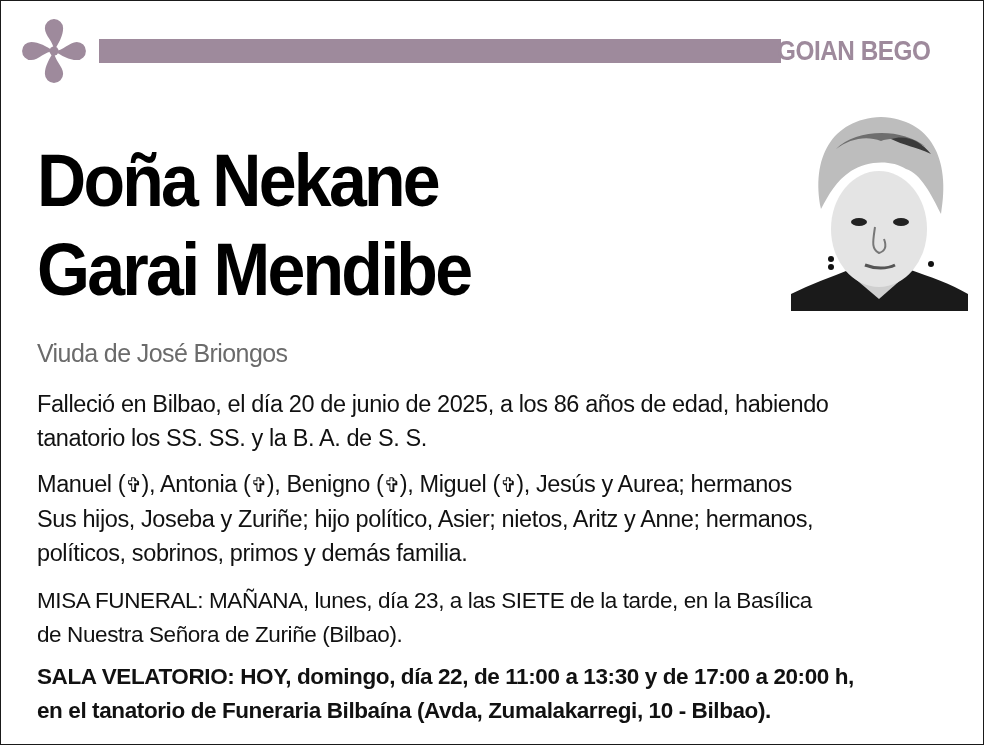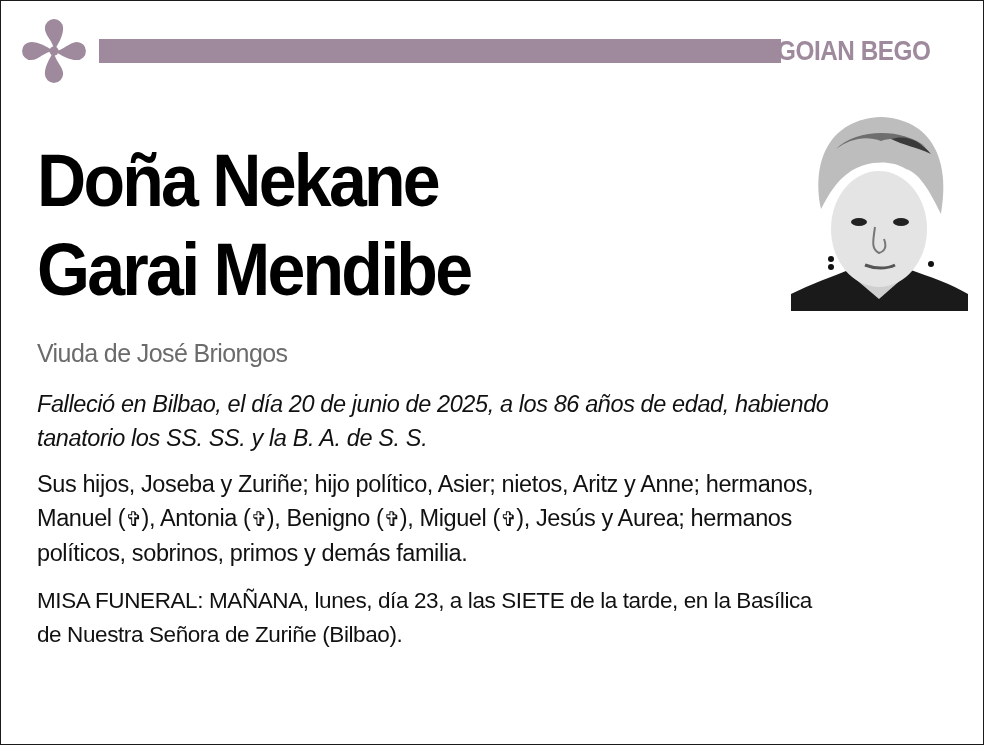--- a/index.html
+++ b/index.html
@@ -7,21 +7,21 @@
     .frame { position: absolute; left: 0; top: 0; width: 982px; height: 743px; border: 1px solid #1a1a1a; background: #fff; }
     .lauburu { position: absolute; left: 14px; top: 12px; width: 78px; height: 76px; }
     .bar { position: absolute; left: 98px; top: 38px; width: 682px; height: 24px; background: #9e8a9c; }
     .brand { position: absolute; left: 757px; top: 30px; height: 40px; display: flex; align-items: center; }
     .brand-sq { width: 14px; height: 24px; background: #9e8a9c; margin-right: 5px; }
     .brand-text { font-family: "Liberation Sans", sans-serif; font-weight: bold; font-size: 27px; color: #9e8a9c; letter-spacing: -0.5px; transform: scaleX(0.9); transform-origin: left center; white-space: nowrap; }
     .title { position: absolute; left: 36px; top: 135px; margin: 0; font-family: "Liberation Sans", sans-serif; font-weight: bold; font-size: 74px; line-height: 89px; letter-spacing: -3px; color: #000; transform: scaleX(0.92); transform-origin: left top; white-space: nowrap; }
     .photo { position: absolute; left: 790px; top: 98px; width: 177px; height: 212px; overflow: hidden; background: #fff; }
     .subtitle { position: absolute; left: 36px; top: 338px; font-weight: normal; font-size: 25px; color: #6b6b6b; letter-spacing: -0.6px; white-space: nowrap; }
     .para { position: absolute; left: 36px; width: 930px; font-size: 23.5px; line-height: 34px; letter-spacing: -0.4px; color: #111; }
-    .p1 { top: 386px; font-style: italic; }
+    .p1 { top: 386px; }
     .p2 { top: 466px; }
     .p3 { top: 583px; font-weight: normal; font-size: 22.5px; }
     .p4 { top: 659px; font-weight: bold; font-size: 22.5px; }
     .line { display: block; white-space: nowrap; }
     .cross { display: inline-block; font-size: 0.85em; }
   </style>
 </head>
 <body>
 
 <div class="frame">
@@ -68,24 +68,28 @@
   </div>
 
   <div class="subtitle">Viuda de José Briongos</div>
 
   <div class="para p1">
     <span class="line">Falleció en Bilbao, el día 20 de junio de 2025, a los 86 años de edad, habiendo</span>
     <span class="line">tanatorio los SS. SS. y la B. A. de S. S.</span>
   </div>
 
   <div class="para p2">
+    <span class="line"><span>Manuel (</span><span class="cross">✞</span><span>), Antonia (</span><span class="cross">✞</span><span>), Benigno (</span><span class="cross">✞</span><span>), Miguel (</span><span class="cross">✞</span><span>), Jesús y Aurea; hermanos</span></span>
     <span class="line">Sus hijos, Joseba y Zuriñe; hijo político, Asier; nietos, Aritz y Anne; hermanos,</span>
-    <span class="line"><span>Manuel (</span><span class="cross">✞</span><span>), Antonia (</span><span class="cross">✞</span><span>), Benigno (</span><span class="cross">✞</span><span>), Miguel (</span><span class="cross">✞</span><span>), Jesús y Aurea; hermanos</span></span>
     <span class="line">políticos, sobrinos, primos y demás familia.</span>
   </div>
 
   <div class="para p3">
     <span class="line">MISA FUNERAL: MAÑANA, lunes, día 23, a las SIETE de la tarde, en la Basílica</span>
     <span class="line">de Nuestra Señora de Zuriñe (Bilbao).</span>
   </div>
 
+  <div class="para p4">
+    <span class="line">SALA VELATORIO: HOY, domingo, día 22, de 11:00 a 13:30 y de 17:00 a 20:00 h,</span>
+    <span class="line">en el tanatorio de Funeraria Bilbaína (Avda, Zumalakarregi, 10 - Bilbao).</span>
+  </div>
 
 </div>
 
 </body></html>

